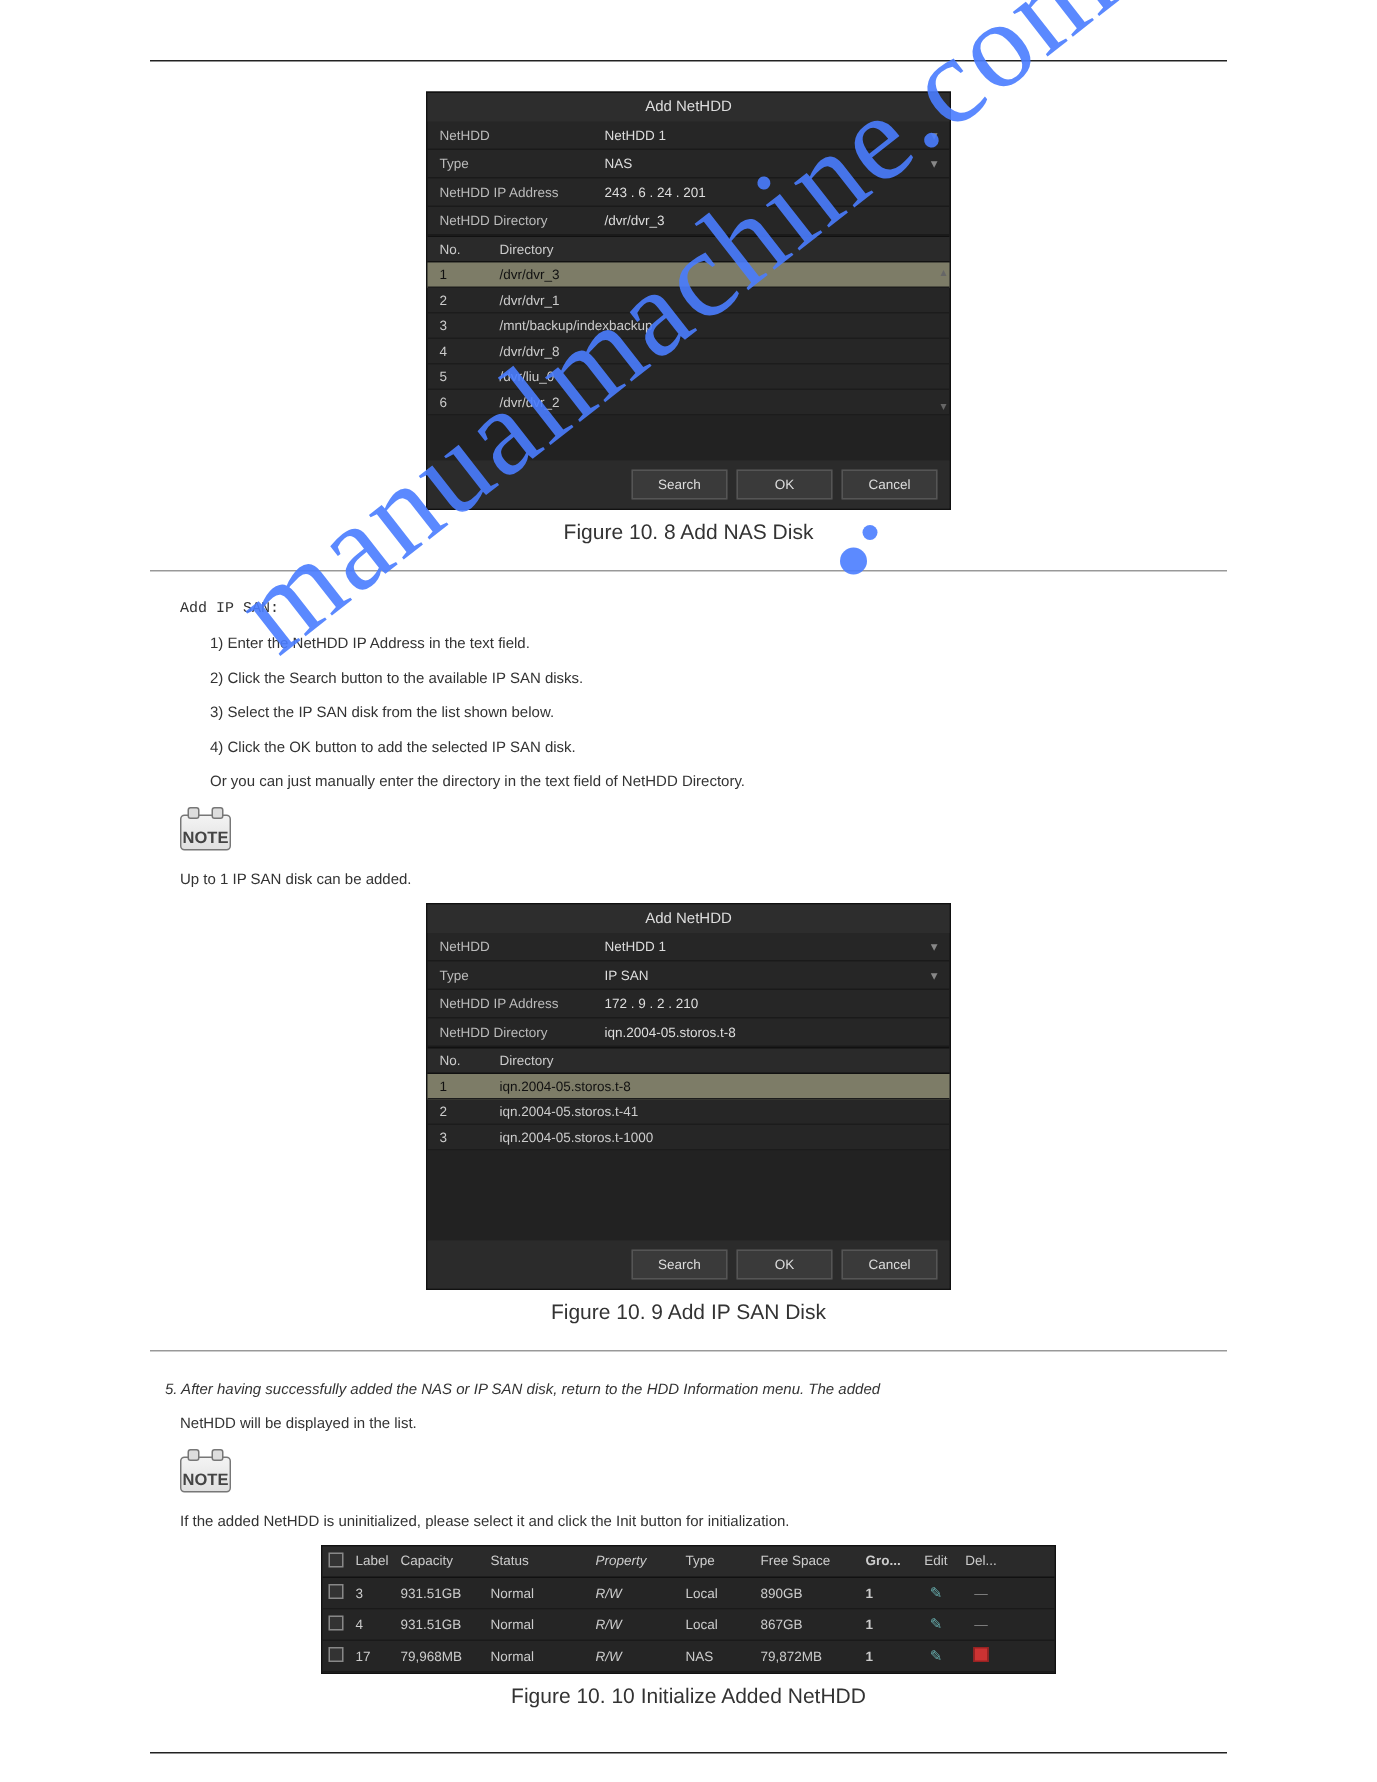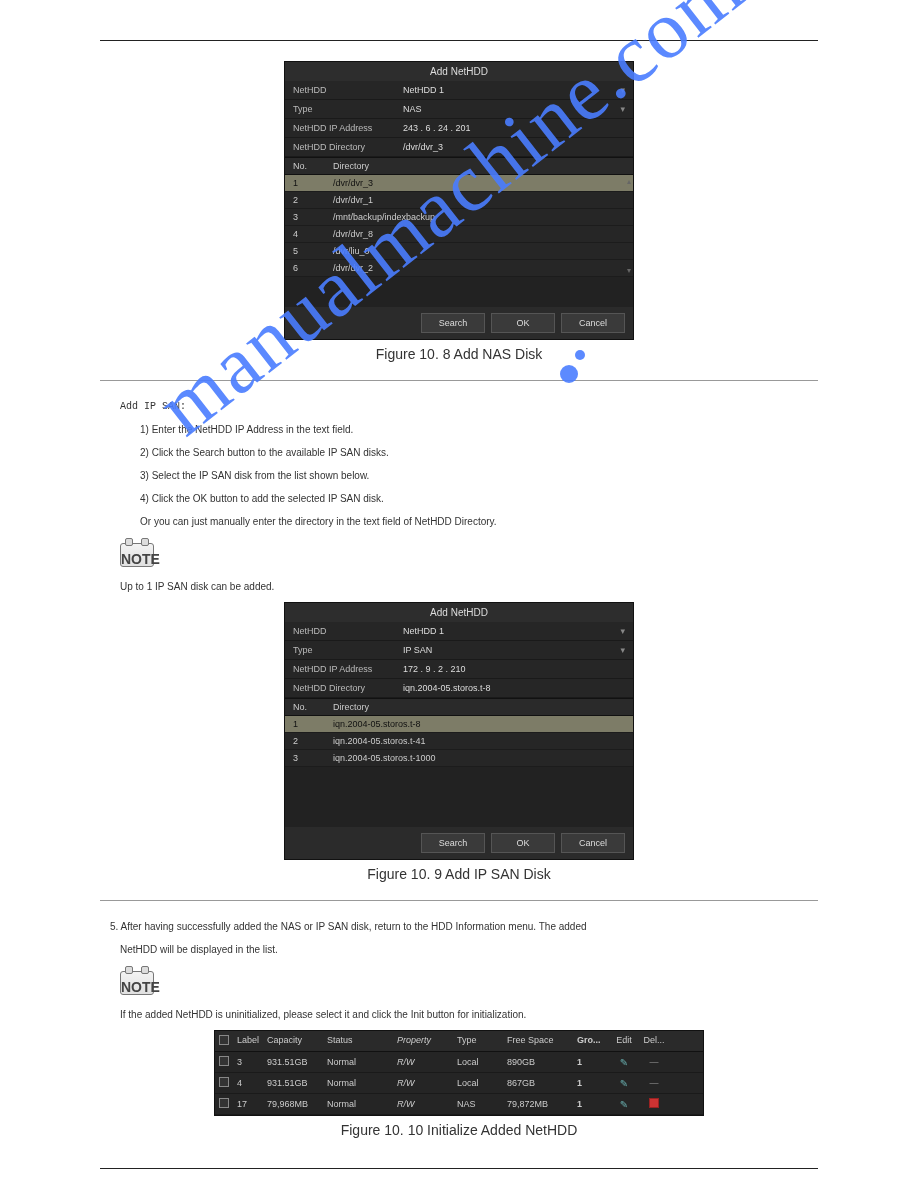--- a/index.html
+++ b/index.html
@@ -21,21 +21,21 @@
   .indent { margin-left: 40px; }
 
   .caption { text-align: center; font-size: 14px; margin: 6px 0 14px 0; }
 
   .note-icon {
     display: inline-block;
     width: 34px; height: 24px;
     border: 1px solid #777;
     border-radius: 3px;
     position: relative;
-    font-size: 14px; font-weight: bold;
+    font-size: 11px; font-weight: bold;
     text-align: center;
     line-height: 30px;
     color: #444;
     margin: 6px 0 4px 20px;
     background: linear-gradient(#f3f3f3,#e0e0e0);
   }
   .note-icon::before {
     content: ""; position: absolute; top: -6px; left: 4px;
     width: 6px; height: 6px; border: 1px solid #777; border-radius: 2px;
     background: #ddd;
@@ -291,21 +291,21 @@
   <div class="btn-row">
     <div class="dbtn">Search</div>
     <div class="dbtn">OK</div>
     <div class="dbtn">Cancel</div>
   </div>
 </div>
 
 <div class="caption">Figure 10. 9 Add IP SAN Disk</div>
 <div class="hr-mid"></div>
 
-<div class="doc-text" style="margin-left:10px;">5. After having successfully added the NAS or IP SAN disk, return to the HDD Information menu. The added</div>
+<div class="doc-text" style="margin-left:10px;font-style:italic;">5. After having successfully added the NAS or IP SAN disk, return to the HDD Information menu. The added</div>
 <div class="doc-text" style="margin-left:20px;">NetHDD will be displayed in the list.</div>
 
 <div class="note-icon">NOTE</div>
 <div class="doc-text" style="margin-left:20px;">If the added NetHDD is uninitialized, please select it and click the Init button for initialization.</div>
 
 
 <div class="hdd-table">
   <div class="hdd-header">
     <div class="cell c-chk"><span class="chk"></span></div>
     <div class="cell c-label">Label</div>

